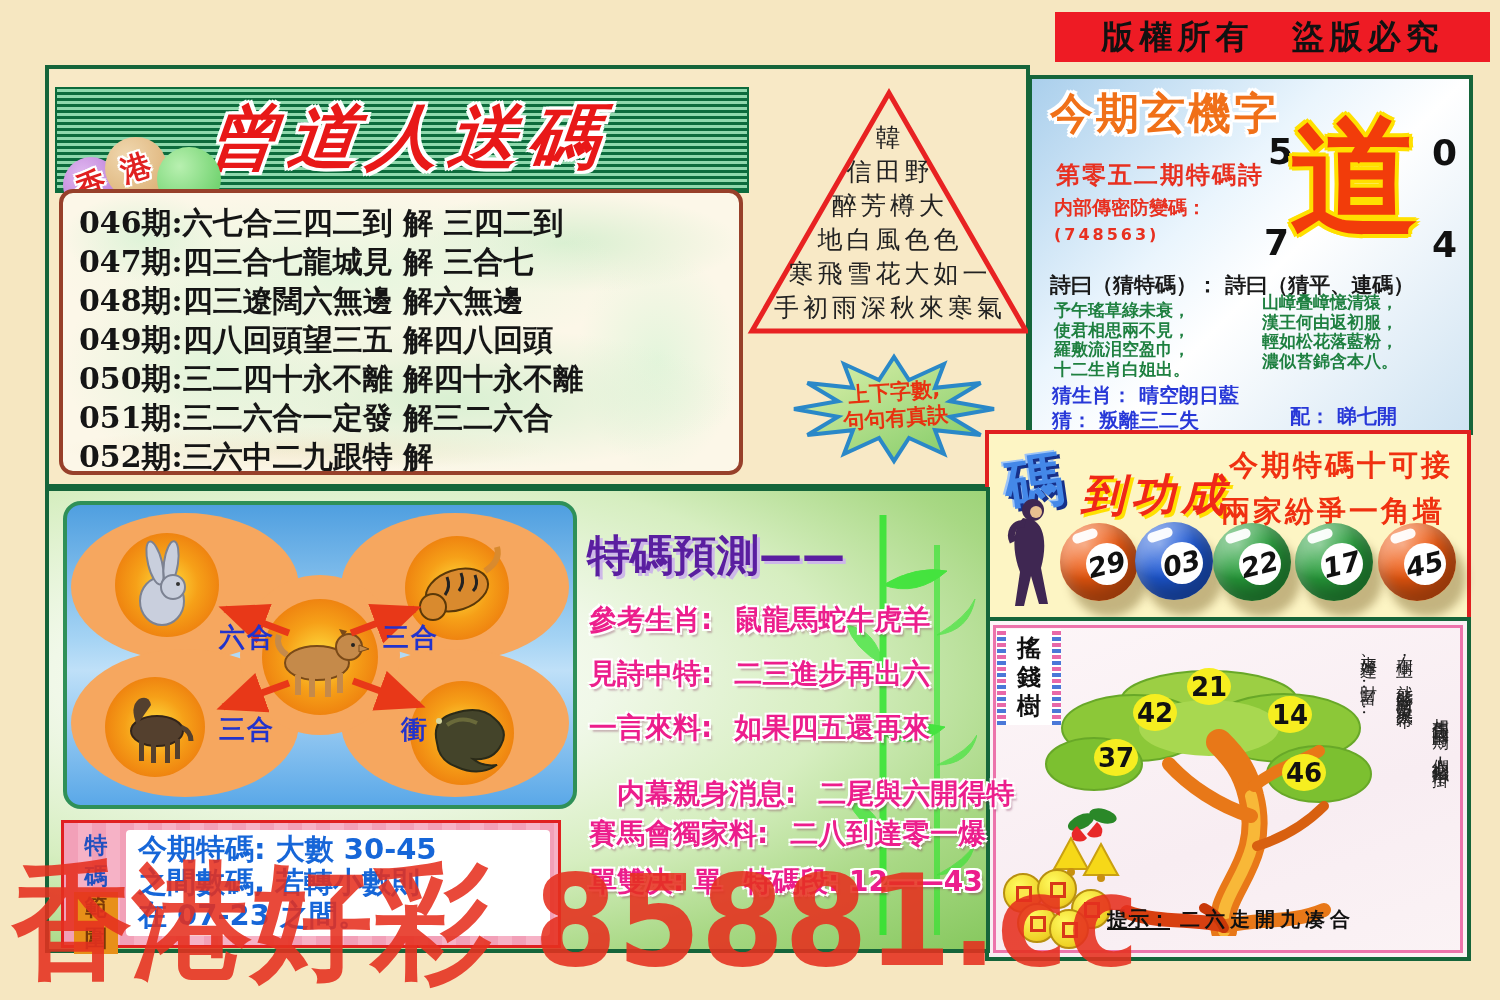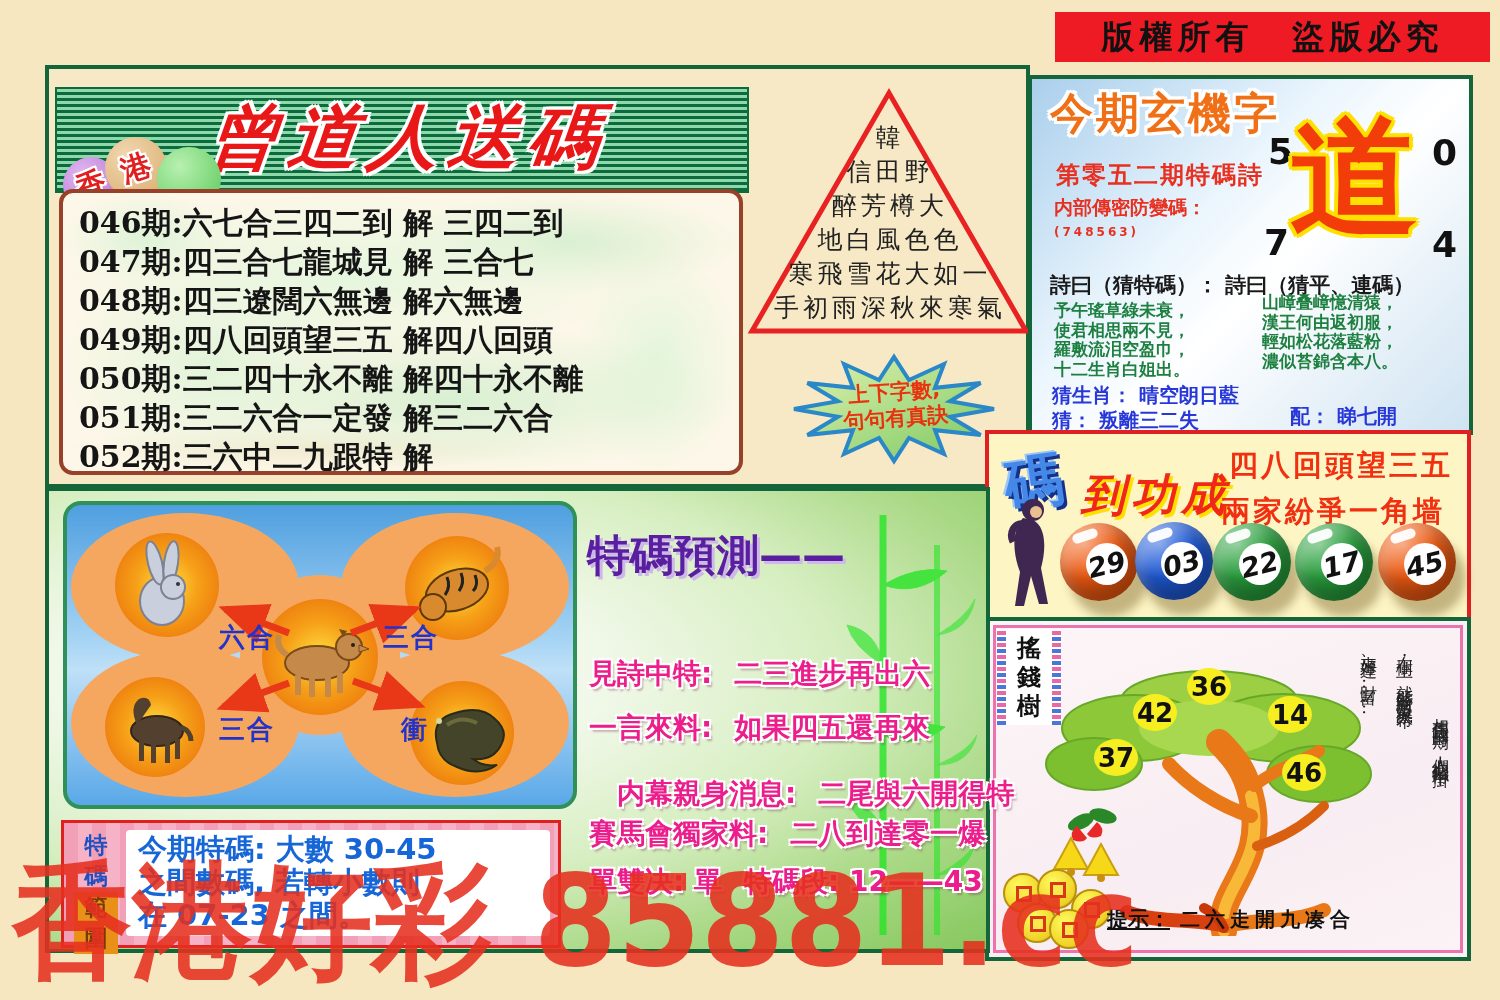--- a/index.html
+++ b/index.html
@@ -180,21 +180,21 @@
       <div>上下字數,</div>
       <div>句句有真訣</div>
     </div>
   </div>
 </div>
 
 <div class="abs" id="boxB">
   <div class="abs ow3" id="mystery-title">今期玄機字</div>
   <div class="abs red-t serif" style="left:24px;top:80px;font-size:24px;letter-spacing:2px;">第零五二期特碼詩</div>
   <div class="abs red-t" style="left:22px;top:116px;font-size:19px;">内部傳密防變碼：</div>
-  <div class="abs red-t" style="left:22px;top:146px;font-size:12px;letter-spacing:3px;">(748563)</div>
+  <div class="abs red-t" style="left:22px;top:146px;font-size:16px;letter-spacing:3px;">(748563)</div>
   <div class="abs corner-num" style="left:236px;top:52px;">5</div>
   <div class="abs corner-num" style="left:400px;top:53px;">0</div>
   <div class="abs corner-num" style="left:232px;top:143px;">7</div>
   <div class="abs corner-num" style="left:400px;top:145px;">4</div>
   <div class="abs" id="big-char">道</div>
   <div class="abs serif" style="left:18px;top:192px;font-size:21px;font-weight:700;color:#1a1a1a;white-space:nowrap;">詩曰（猜特碼）： 詩曰（猜平、連碼）</div>
   <div class="abs" style="left:22px;top:222px;">
     <div class="poem">予午瑤草綠未衰，</div>
     <div class="poem">使君相思兩不見，</div>
     <div class="poem">羅敷流泪空盈巾，</div>
@@ -207,21 +207,21 @@
     <div class="poem">濃似苔錦含本八。</div>
   </div>
   <div class="abs blue-t" style="left:20px;top:303px;">猜生肖： 晴空朗日藍</div>
   <div class="abs blue-t" style="left:20px;top:328px;">猜： 叛離三二失</div>
   <div class="abs blue-t" style="left:258px;top:324px;">配： 睇七開</div>
 </div>
 
 <div class="abs" id="boxC">
   <div class="abs" id="succ-char">碼</div>
   <div class="abs" id="succ-rest">到功成</div>
-  <div class="abs succ-line" style="left:240px;top:12px;">四八回頭望三五</div>
+  <div class="abs succ-line" style="left:240px;top:12px;">今期特碼十可接</div>
   <div class="abs succ-line" style="left:232px;top:58px;">兩家紛爭一角墙</div>
   <svg class="abs" style="left:14px;top:60px;" width="72" height="118" viewBox="0 0 72 118">
     <circle cx="30" cy="16" r="11" fill="#3f2752"></circle>
     <circle cx="33" cy="18" r="6" fill="#e8c090"></circle>
     <path d="M20 24 C8 36 10 60 17 78 L12 112 L21 112 L28 82 L36 110 L45 110 L38 74 C44 52 42 32 30 26 Z" fill="#3f2752"></path>
     <path d="M22 30 C10 28 6 40 10 48" stroke="#3f2752" stroke-width="7" fill="none"></path>
   </svg>
   <div class="ball" style="left: 71px; top: 89px; background: radial-gradient(circle at 32% 28%, rgba(255, 255, 255, 0.45), rgba(255, 255, 255, 0) 45%) rgb(240, 90, 16);">
     <div class="patch">
         <span>29</span>
@@ -274,21 +274,21 @@
     <ellipse cx="62" cy="176" rx="14" ry="7" fill="#2a8828" transform="rotate(-25 62 176)"></ellipse>
     <ellipse cx="84" cy="170" rx="14" ry="7" fill="#2a8828" transform="rotate(15 84 170)"></ellipse>
     <path d="M58 180 q-8 6 -4 14 q10 4 14 -2 z" fill="#e82828"></path>
     <path d="M78 176 q8 6 4 14 q-10 4 -14 -2 z" fill="#e82828"></path>
     <path d="M52 192 q-14 26 -17 31 h34 q-3 -5 -17 -31 z" fill="#f6d818" stroke="#caa010" stroke-width="2"></path>
     <path d="M82 198 q-14 26 -17 31 h34 q-3 -5 -17 -31 z" fill="#f6d818" stroke="#caa010" stroke-width="2"></path>
     <circle cx="52" cy="226" r="4" fill="#c89010"></circle>
     <circle cx="82" cy="232" r="4" fill="#c89010"></circle>
   </svg>
 
-  <div class="tree-num" style="left:198px;top:47px;">36</div>
+  <div class="tree-num" style="left:198px;top:47px;">21</div>
   <div class="tree-num" style="left:144px;top:73px;">42</div>
   <div class="tree-num" style="left:279px;top:75px;">14</div>
   <div class="tree-num" style="left:105px;top:118px;">37</div>
   <div class="tree-num" style="left:293px;top:133px;">46</div>
 
   <div class="abs" id="tree-label">
     <div class="tl-bar"></div>
     <div class="chars">
       <div>搖</div>
       <div>錢</div>
@@ -409,20 +409,23 @@
       <path d="M38 150 q-30 -18 -36 -40 q30 6 36 40" opacity=".8"></path>
       <path d="M38 220 q36 -16 62 -8 q-28 24 -62 8"></path>
       <path d="M92 120 q30 -18 38 -36 q-6 32 -38 36" opacity=".7"></path>
       <path d="M92 250 q32 -14 40 -30 q-8 30 -40 30" opacity=".7"></path>
       <path d="M38 320 q-28 -14 -34 -34 q28 6 34 34" opacity=".8"></path>
       <path d="M92 360 q30 -16 38 -32 q-6 30 -38 32" opacity=".7"></path>
     </g>
   </svg>
 
   <div class="abs" id="forecast-title">特碼預測——</div>
+  <div class="f-row" style="top:110px;">
+    <span class="f-label">參考生肖:</span><span class="f-val">鼠龍馬蛇牛虎羊</span>
+  </div>
   <div class="f-row" style="top:164px;">
     <span class="f-label">見詩中特:</span><span class="f-val">二三進步再出六</span>
   </div>
   <div class="f-row" style="top:218px;">
     <span class="f-label">一言來料:</span><span class="f-val">如果四五還再來</span>
   </div>
   <div class="f-row" style="top:284px;padding-left:28px;">
     <span class="f-label">内幕親身消息:</span><span class="f-val">二尾與六開得特</span>
   </div>
   <div class="f-row" style="top:324px;">

